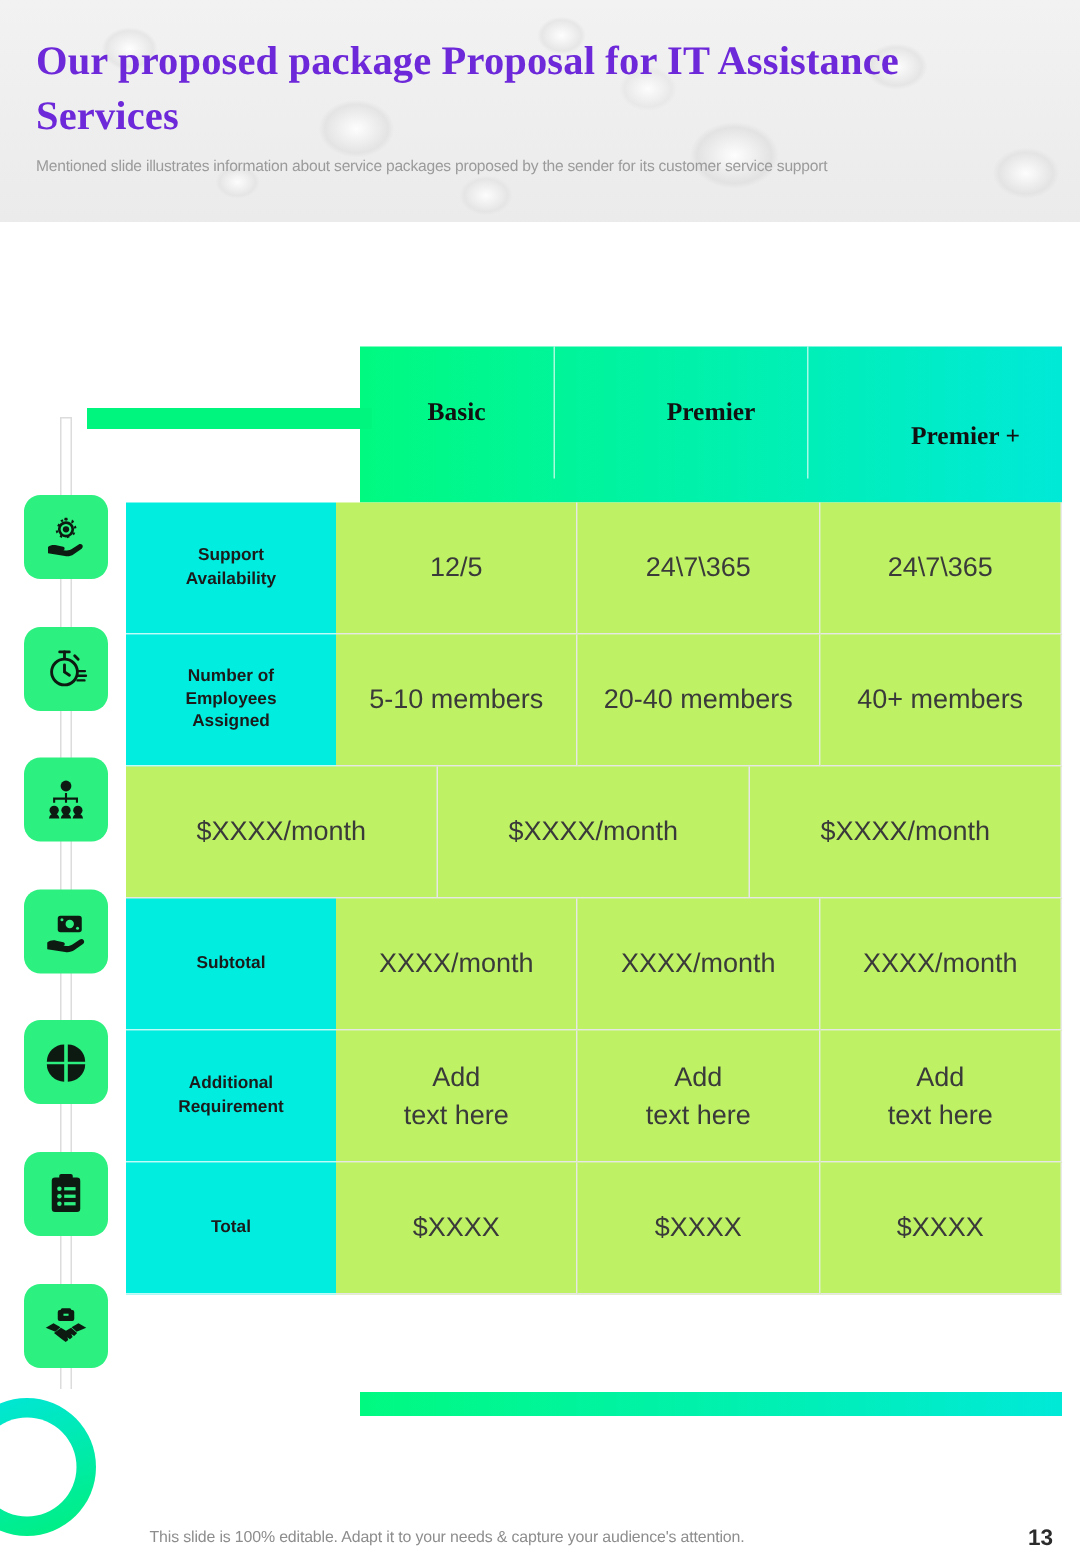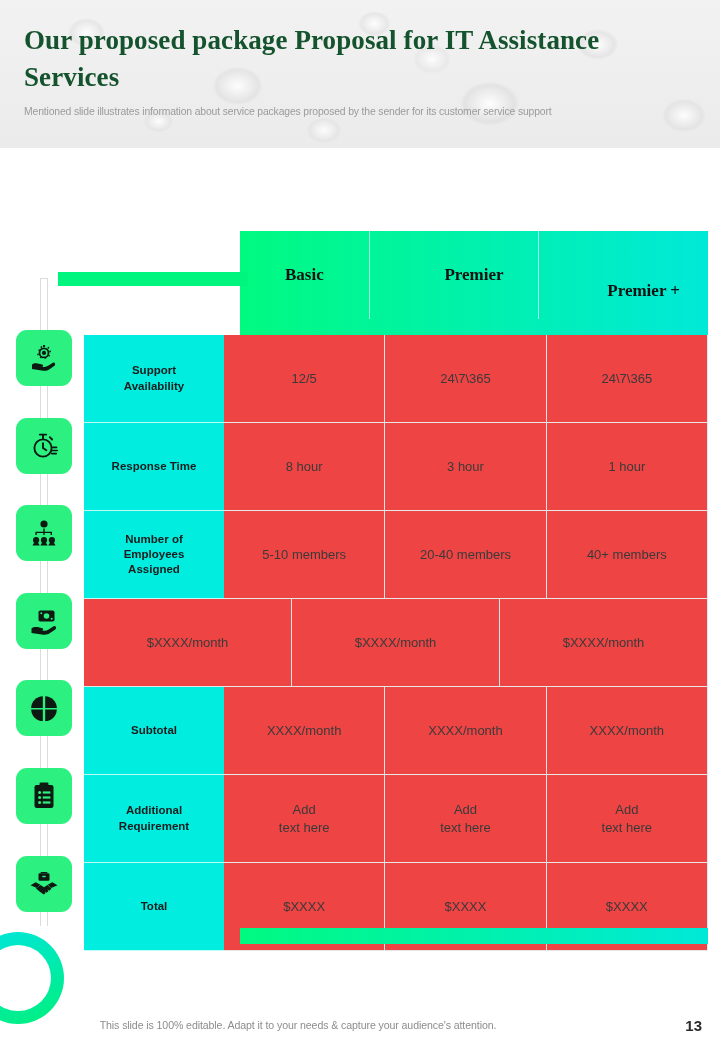--- a/index.html
+++ b/index.html
@@ -32,21 +32,21 @@
       linear-gradient(180deg, #f2f2f2 0%, #eeeeee 55%, #ebebeb 100%);
   }
   .title {
     position: absolute;
     left: 24px; top: 22px;
     width: 600px;
     font-family: "Liberation Serif", serif;
     font-size: 27px;
     font-weight: 700;
     line-height: 1.38;
-    color: #14532d;
+    color: #6d28d9;
     letter-spacing: .1px;
   }
   .subtitle {
     position: absolute;
     left: 24px; top: 106px;
     width: 660px;
     font-size: 10.4px;
     color: #9b9b9b;
     letter-spacing: -.15px;
     white-space: nowrap;
@@ -152,26 +152,26 @@
     justify-content: center;
     text-align: center;
     font-size: 11.5px;
     font-weight: 700;
     color: #1b1b1b;
     line-height: 1.32;
     border-bottom: 1px solid rgba(255,255,255,.75);
   }
   .val-cell {
     flex: 1;
-    background: #ef4444;
+    background: #bef264;
     display: flex;
     align-items: center;
     justify-content: center;
     text-align: center;
-    font-size: 13px;
+    font-size: 18px;
     color: #3a3a3a;
     line-height: 1.35;
     border-right: 1px solid #e6e6e6;
     border-bottom: 1px solid #e6e6e6;
   }
   .val-cell:last-child { border-right: 1px solid #e9e9e9; }
   .body-row { height: 88px; }
 
   
   .ring {
@@ -312,26 +312,20 @@
     </div>
   </div>
 
   <div class="trow body-row">
     <div class="label-cell">Support<br>Availability</div>
     <div class="val-cell">12/5</div>
     <div class="val-cell">24\7\365</div>
     <div class="val-cell">24\7\365</div>
   </div>
 
-  <div class="trow body-row">
-    <div class="label-cell">Response Time</div>
-    <div class="val-cell">8 hour</div>
-    <div class="val-cell">3 hour</div>
-    <div class="val-cell">1 hour</div>
-  </div>
 
   <div class="trow body-row">
     <div class="label-cell">Number of<br>Employees<br>Assigned</div>
     <div class="val-cell">5-10 members</div>
     <div class="val-cell">20-40 members</div>
     <div class="val-cell">40+ members</div>
   </div>
 
   <div class="trow body-row">
     <div class="val-cell">$XXXX/month</div>

